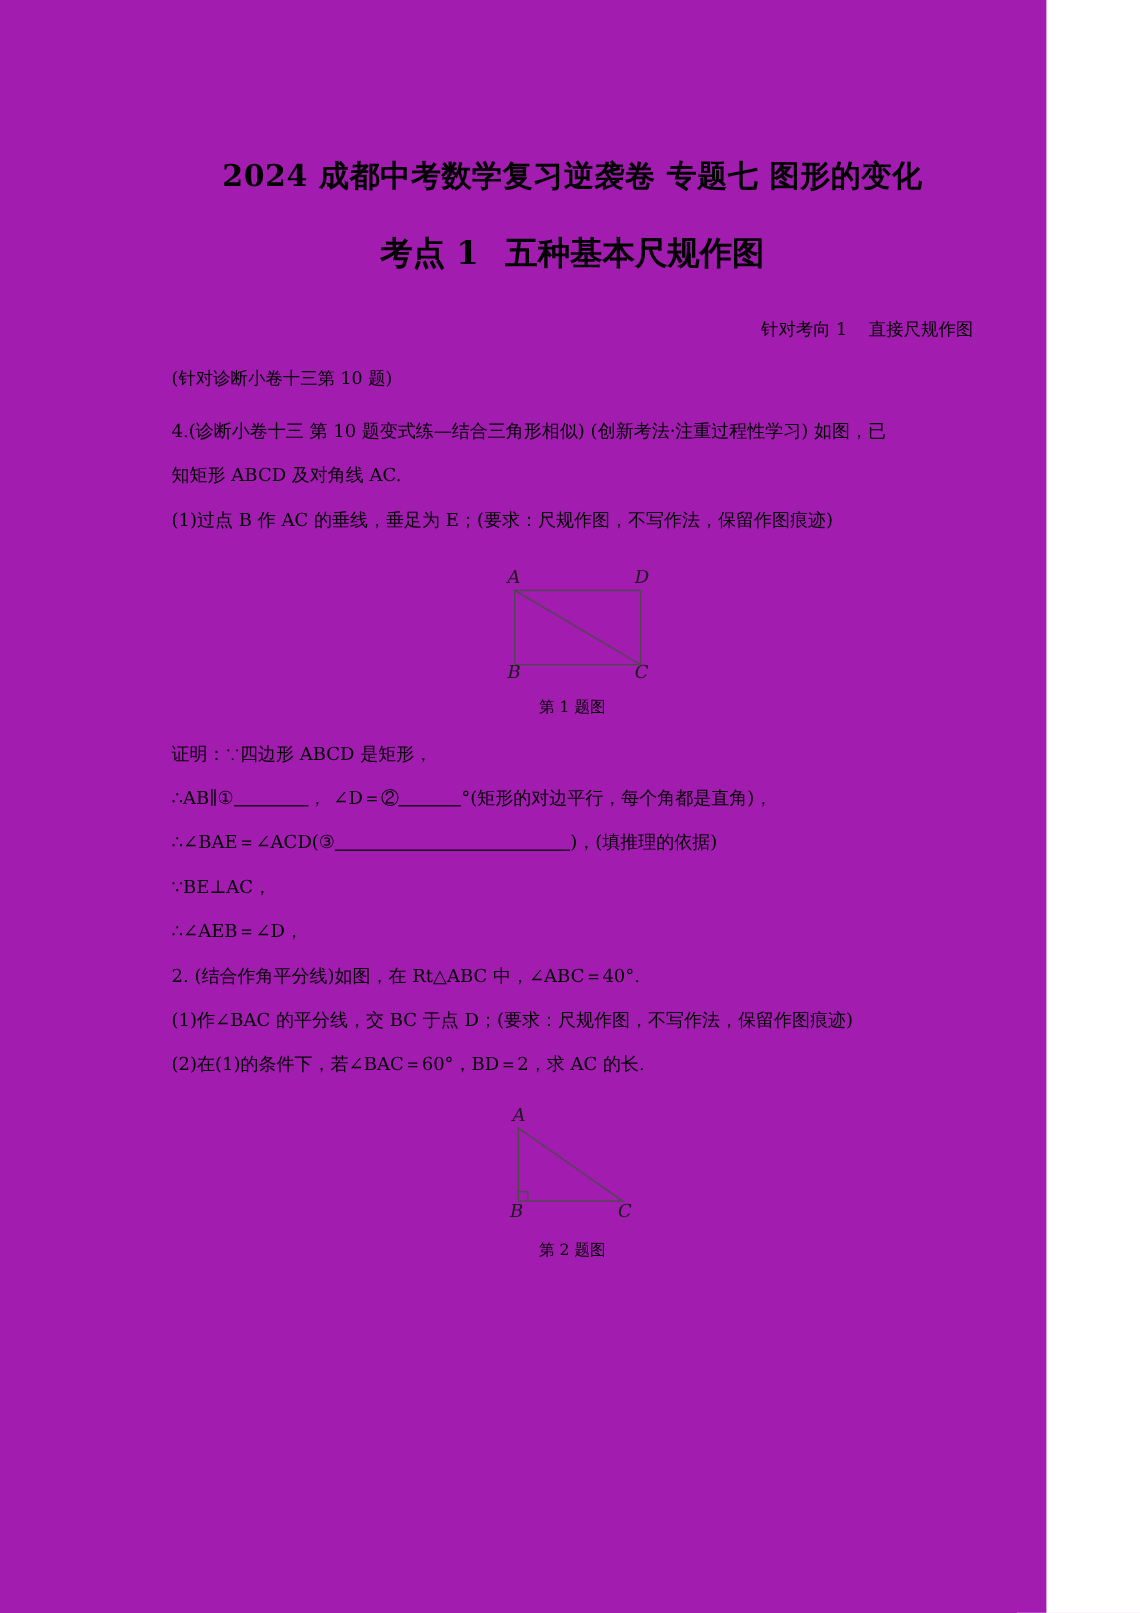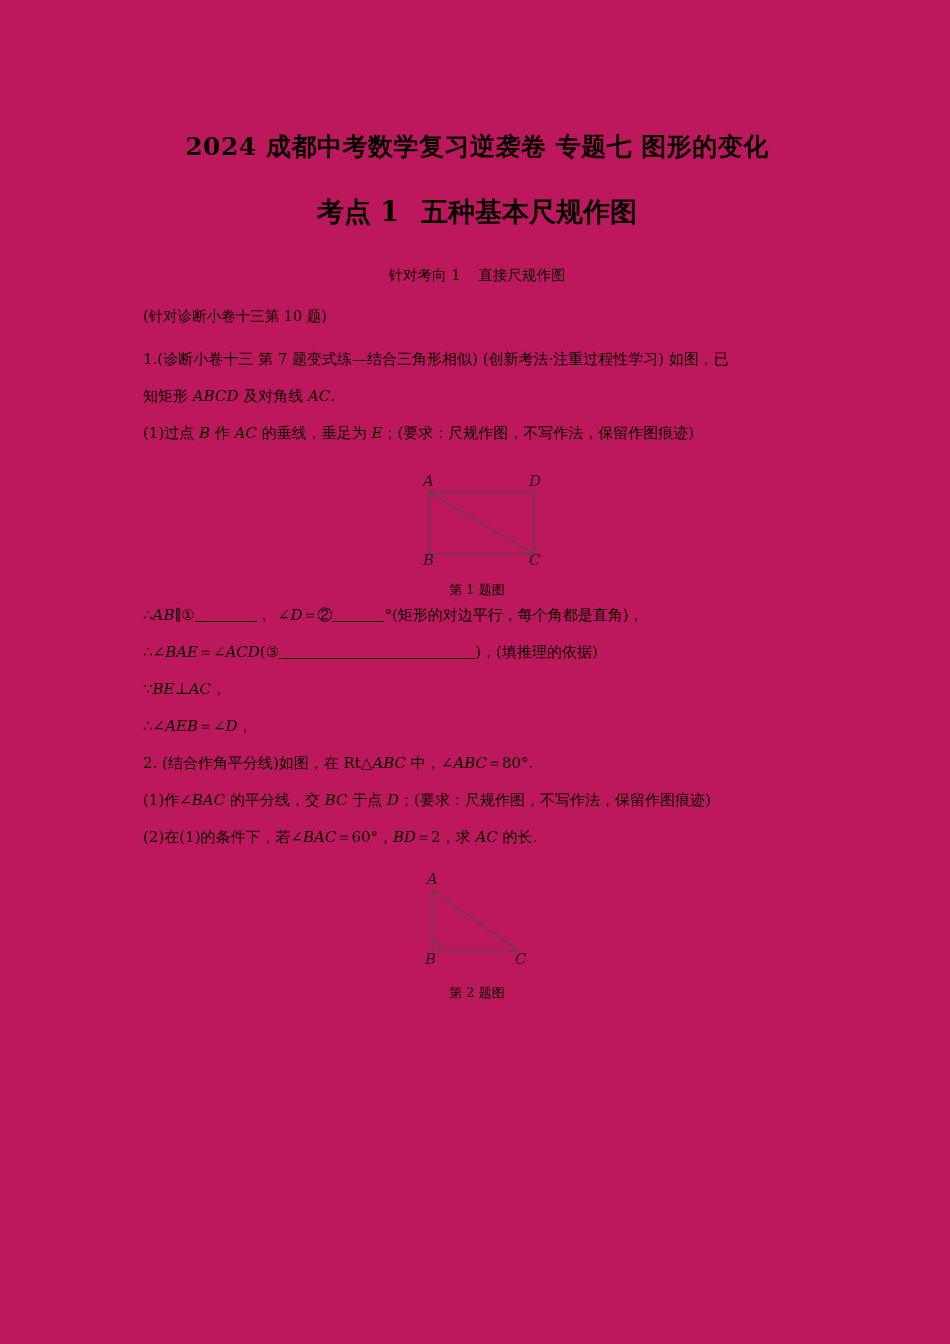--- a/index.html
+++ b/index.html
@@ -11,23 +11,23 @@
     width: 950px;
     height: 1344px;
     position: relative;
     font-family: "DejaVu Serif", "Liberation Serif", serif;
     color: #000000;
     overflow: hidden;
   }
   .page {
     position: absolute;
     left: 0; top: 0;
-    width: 950px;
+    width: 872px;
     height: 1344px;
-    background: #be185d;
+    background: #a21caf;
   }
   .content {
     position: absolute;
     left: 143px;
     top: 0;
     width: 668px;
   }
 
   
   .doc-title {
@@ -48,21 +48,21 @@
     padding-top: 33px;
     line-height: 1.25;
   }
   .section-title .gap { display: inline-block; width: 22px; }
 
   .subheading {
     font-size: 14.5px;
     margin: 0;
     padding-top: 37px;
     line-height: 1.3;
-    text-align: center;
+    text-align: right;
   }
   .subheading .gap { display: inline-block; width: 18px; }
 
   .center-note {
     font-size: 14.5px;
     text-align: left;
     margin: 0;
     padding-top: 22px;
     line-height: 1.3;
   }
@@ -71,21 +71,20 @@
   .para {
     font-size: 15px;
     line-height: 37px;
     margin: 0;
     text-align: left;
     white-space: nowrap;
   }
   .para.first { padding-top: 15px; }
 
   .it {
-    font-style: italic;
     font-family: "DejaVu Serif", "Liberation Serif", serif;
   }
   .sp { display: inline-block; width: 6px; }
 
   
   .blank {
     display: inline-block;
     border-bottom: 1px solid #000;
     height: 15px;
     vertical-align: -2px;
@@ -126,21 +125,21 @@
     <h2 class="section-title">
       <span>考点 1</span><span class="gap"></span><span>五种基本尺规作图</span>
     </h2>
 
     <p class="subheading">
       <span>针对考向 1</span><span class="gap"></span><span>直接尺规作图</span>
     </p>
 
     <p class="center-note">(针对诊断小卷十三第 10 题)</p>
 
-    <p class="para first">1.(诊断小卷十三  第 7 题变式练—结合三角形相似) (创新考法·注重过程性学习) 如图，已</p>
+    <p class="para first">4.(诊断小卷十三  第 10 题变式练—结合三角形相似) (创新考法·注重过程性学习) 如图，已</p>
 
     <p class="para">
       <span>知矩形 </span><span class="it">ABCD</span><span> 及对角线 </span><span class="it">AC</span><span>.</span>
     </p>
 
     <p class="para">
       <span>(1)过点 </span><span class="it">B</span><span> 作 </span><span class="it">AC</span><span> 的垂线，垂足为 </span><span class="it">E</span><span>；(要求：尺规作图，不写作法，保留作图痕迹)</span>
     </p>
 
 
@@ -151,41 +150,44 @@
           <line x1="42" y1="26" x2="147" y2="88" stroke="#4a4a4a" stroke-width="1.1"></line>
           <text class="lbl" x="36" y="20">A</text>
           <text class="lbl" x="142" y="20">D</text>
           <text class="lbl" x="36" y="99">B</text>
           <text class="lbl" x="142" y="99">C</text>
         </svg>
       </div>
       <div class="fig-caption" style="padding-top:16px;">第 1 题图</div>
     </div>
 
+    <p class="para" style="padding-top:13px;">
+      <span>证明：∵四边形 </span><span class="it">ABCD</span><span> 是矩形，</span>
+    </p>
 
     <p class="para">
       <span>∴</span><span class="it">AB</span><span>∥</span><span>①</span><span class="blank b-s"></span><span>，</span><span class="sp"></span><span>∠</span><span class="it">D</span><span>＝</span><span>②</span><span class="blank b-xs"></span><span>°</span><span>(矩形的对边平行，每个角都是直角)，</span>
     </p>
 
     <p class="para">
       <span>∴∠</span><span class="it">BAE</span><span>＝∠</span><span class="it">ACD</span><span>(</span><span>③</span><span class="blank b-m"></span><span>)，(填推理的依据)</span>
     </p>
 
     <p class="para">
       <span>∵</span><span class="it">BE</span><span>⊥</span><span class="it">AC</span><span>，</span>
     </p>
 
 
     <p class="para">
       <span>∴∠</span><span class="it">AEB</span><span>＝∠</span><span class="it">D</span><span>，</span>
     </p>
 
 
     <p class="para">
-      <span>2. (结合作角平分线)如图，在 Rt△</span><span class="it">ABC</span><span> 中，∠</span><span class="it">ABC</span><span>＝80°.</span>
+      <span>2. (结合作角平分线)如图，在 Rt△</span><span class="it">ABC</span><span> 中，∠</span><span class="it">ABC</span><span>＝40°.</span>
     </p>
 
     <p class="para">
       <span>(1)作∠</span><span class="it">BAC</span><span> 的平分线，交 </span><span class="it">BC</span><span> 于点 </span><span class="it">D</span><span>；(要求：尺规作图，不写作法，保留作图痕迹)</span>
     </p>
 
     <p class="para">
       <span>(2)在(1)的条件下，若∠</span><span class="it">BAC</span><span>＝60°，</span><span class="it">BD</span><span>＝2，求 </span><span class="it">AC</span><span> 的长.</span>
     </p>
 

